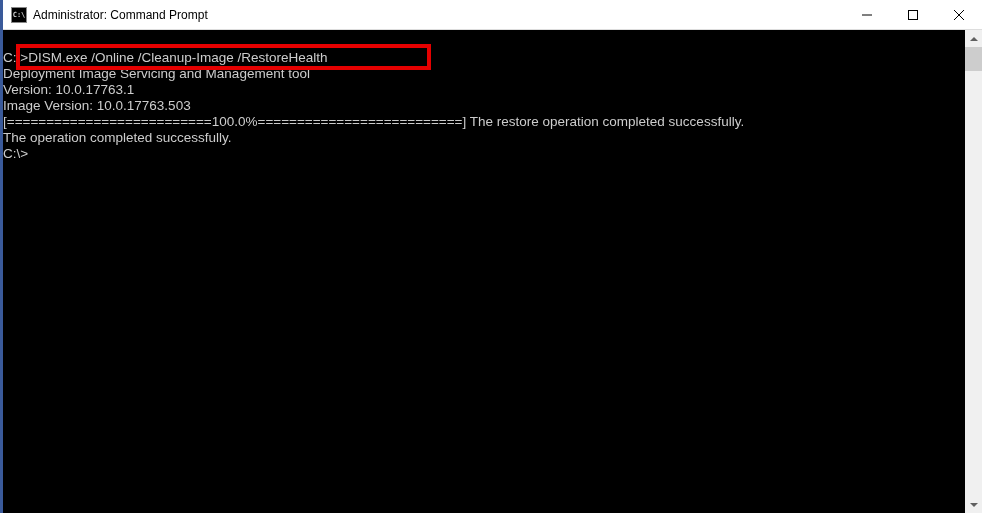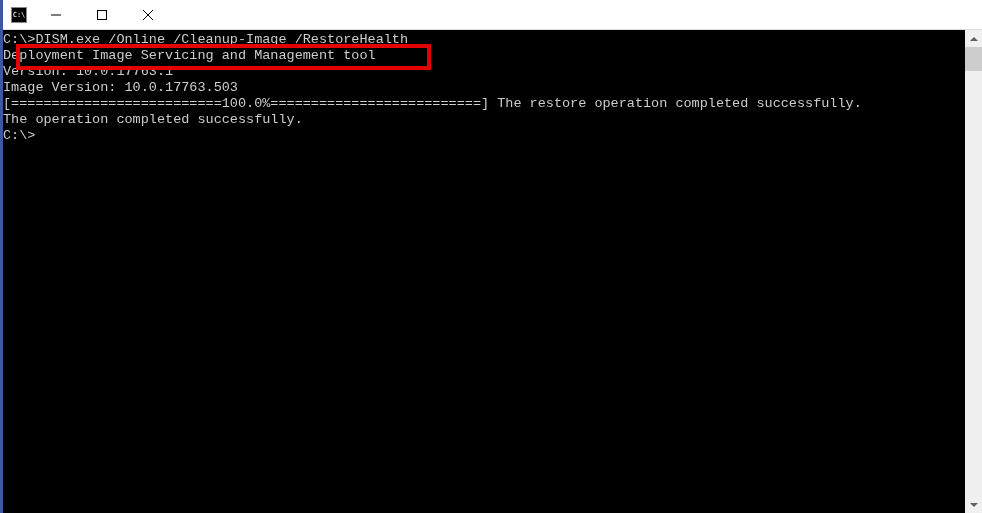--- a/index.html
+++ b/index.html
@@ -59,25 +59,25 @@
     .terminal-area {
       position: relative;
       background: #000;
       width: 100%;
       height: calc(100% - 30px);
       display: flex;
     }
     .terminal-content {
       flex: 1;
       color: #ccc;
-      font-family: Liberation Mono, monospace;
+      font-family: Liberation Sans, sans-serif;
       font-size: 13.5px;
       line-height: 16px;
       white-space: pre;
-      padding: 2px 0 0 0;
+      padding: 20px 0 0 0;
       overflow: hidden;
     }
     .highlight-box {
       position: absolute;
       border: 4px solid #e50000;
       top: 14px;
       left: 13px;
       width: 415px;
       height: 26px;
       pointer-events: none;
@@ -112,20 +112,21 @@
     }
     .line {
       display: block;
     }
   </style>
 </head>
 <body>
 
 <div class="titlebar">
   <div class="titlebar-icon">C:\</div>
+  <div class="titlebar-text">Administrator: Command Prompt</div>
   <div class="window-controls">
     <div class="window-control">
       <svg width="10" height="10" viewBox="0 0 10 10">
           <line x1="0" y1="5" x2="10" y2="5" stroke="#000" stroke-width="1"></line>
         </svg>
     </div>
     <div class="window-control">
       <svg width="10" height="10" viewBox="0 0 10 10">
           <rect x="0.5" y="0.5" width="9" height="9" fill="none" stroke="#000" stroke-width="1"></rect>
         </svg>

